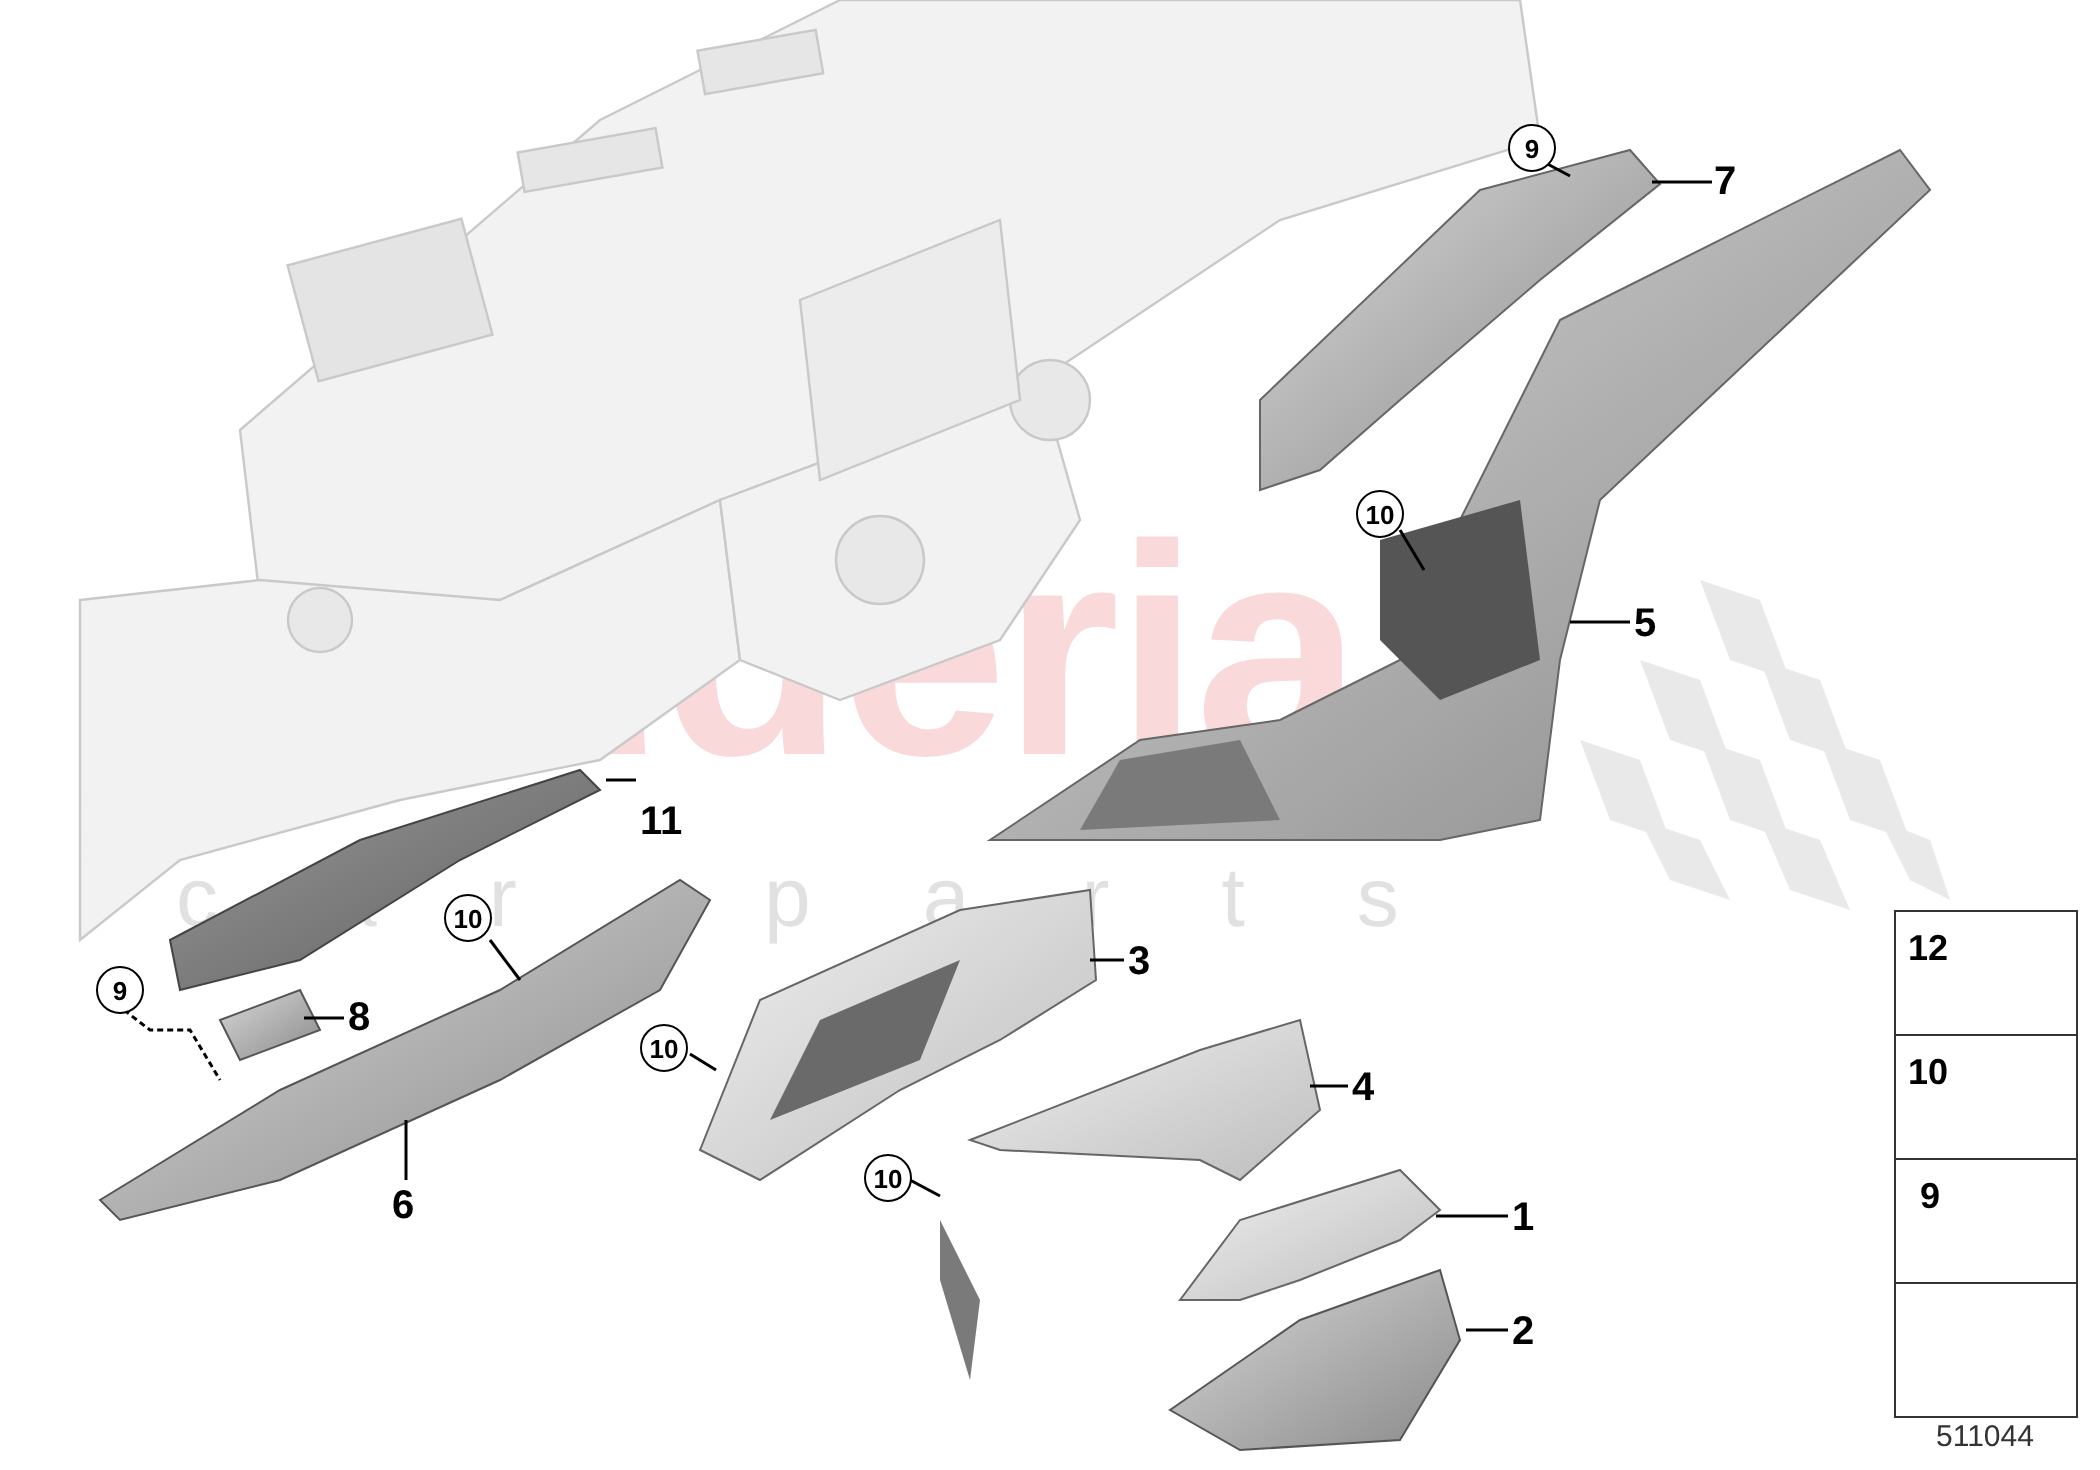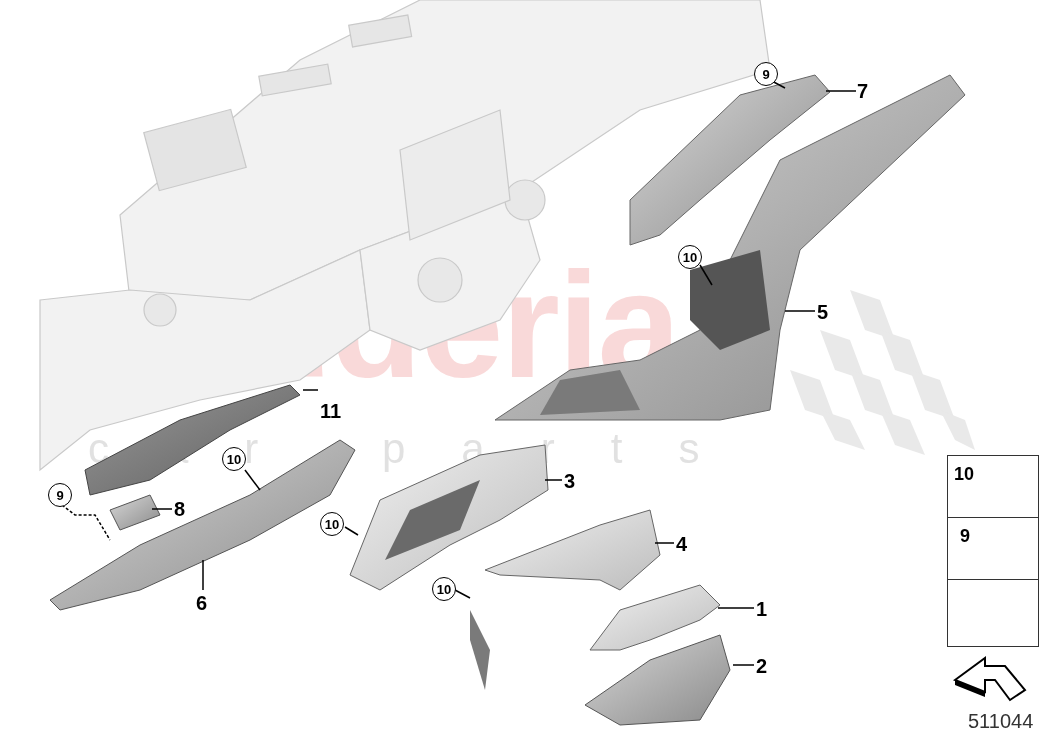--- a/index.html
+++ b/index.html
@@ -8,21 +8,21 @@
   svg.art { position: absolute; left: 0; top: 0; }
   .callout { position: absolute; font-family: "Liberation Sans", sans-serif; font-weight: bold; font-size: 20px; color: #000; line-height: 1; }
   .circle-ref { position: absolute; width: 24px; height: 24px; border: 1.6px solid #000; border-radius: 50%; background: #fff;
     font-family: "Liberation Sans", sans-serif; font-weight: bold; font-size: 13px; display: flex; align-items: center; justify-content: center; color: #000; box-sizing: border-box; }
   .watermark { position: absolute; left: 78px; top: 250px; font-family: "Liberation Sans", sans-serif; font-size: 150px; font-weight: bold; color: rgba(235,120,120,0.28); letter-spacing: -2px; line-height: 1; }
   .watermark-sub { position: absolute; left: 88px; top: 425px; font-family: "Liberation Sans", sans-serif; font-size: 42px; color: rgba(170,170,170,0.35); letter-spacing: 56px; }
   .legend { position: absolute; left: 947px; top: 455px; width: 90px; border: 1px solid #333; background: #fff; }
   .legend-cell { position: relative; height: 61px; border-bottom: 1px solid #333; }
   .legend-cell:last-child { border-bottom: none; height: 66px; }
   .legend-num { position: absolute; left: 6px; top: 8px; font-weight: bold; font-size: 18px; color: #000; }
-  .diagram-id { position: absolute; left: 968px; top: 710px; font-size: 20px; color: #333; }
+  .diagram-id { position: absolute; left: 968px; top: 710px; font-size: 15px; color: #333; }
 </style>
 </head>
 <body>
 
 <div class="canvas">
 
   <div class="watermark">scuderia</div>
   <div class="watermark-sub">car parts</div>
 
   <svg class="art" width="1050" height="735" viewBox="0 0 1050 735">
@@ -154,20 +154,23 @@
 
   <div class="circle-ref" style="left:754px;top:62px;">9</div>
   <div class="circle-ref" style="left:48px;top:483px;">9</div>
   <div class="circle-ref" style="left:678px;top:245px;">10</div>
   <div class="circle-ref" style="left:222px;top:447px;">10</div>
   <div class="circle-ref" style="left:320px;top:512px;">10</div>
   <div class="circle-ref" style="left:432px;top:577px;">10</div>
 
   <div class="legend">
     <div class="legend-cell">
+      <span class="legend-num">12</span>
+    </div>
+    <div class="legend-cell">
       <span class="legend-num">10</span>
     </div>
     <div class="legend-cell">
       <span class="legend-num" style="left:12px;">9</span>
     </div>
     <div class="legend-cell"></div>
   </div>
 
   <div class="diagram-id">511044</div>
 </div>

